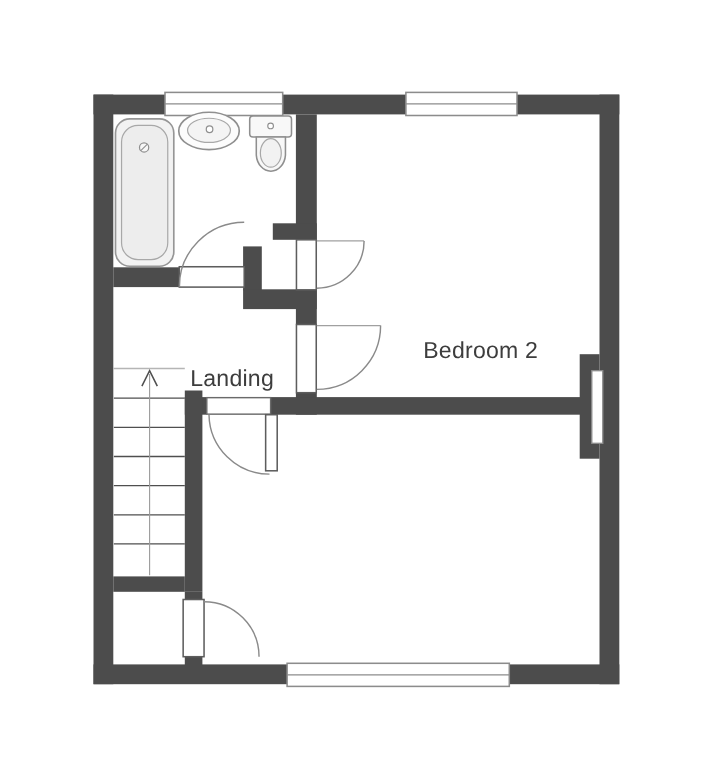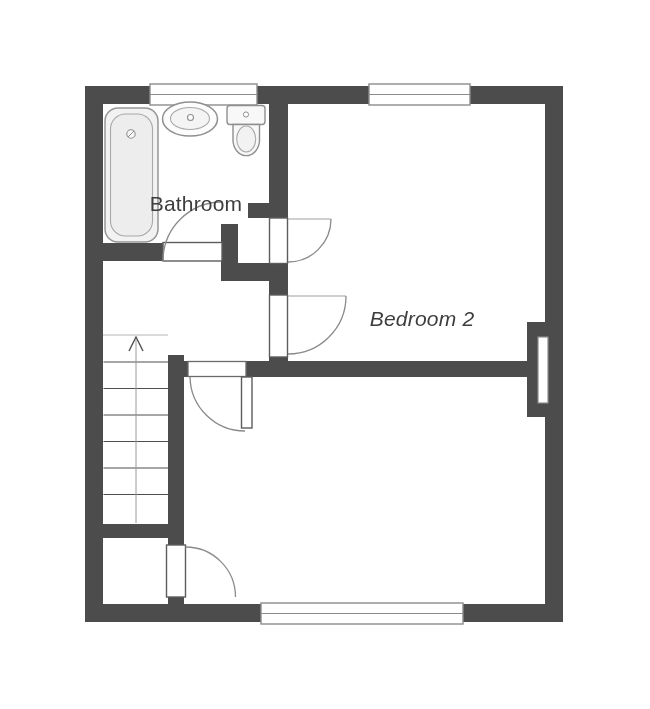--- a/index.html
+++ b/index.html
@@ -134,15 +134,15 @@
 
       <g>
         <rect x="227" y="105.5" width="38" height="19" rx="3" fill="#f8f8f8" stroke="#8f8f8f" stroke-width="1.4"></rect>
         <circle cx="246" cy="114.5" r="2.6" fill="#ffffff" stroke="#8f8f8f" stroke-width="1"></circle>
         <path d="M 233,124.5 L 259.5,124.5 L 259.5,141 A 13.3,16 0 0 1 233,141 Z" fill="#f8f8f8" stroke="#8f8f8f" stroke-width="1.4"></path>
         <ellipse cx="246.2" cy="139" rx="9.5" ry="13" fill="#f2f2f2" stroke="#a8a8a8" stroke-width="1.1"></ellipse>
       </g>
     </g>
   </svg>
 
-  <div class="room-label" style="left:86px;  top:192px;">Bathroom</div>
-  <div class="room-label" style="left:312px; top:307px;font-style:italic;">Bedroom 2</div>
+  <div class="room-label" style="left:101px; top:333px;">Landing</div>
+  <div class="room-label" style="left:327px; top:307px;">Bedroom 2</div>
 </div>
 
 </body></html>

